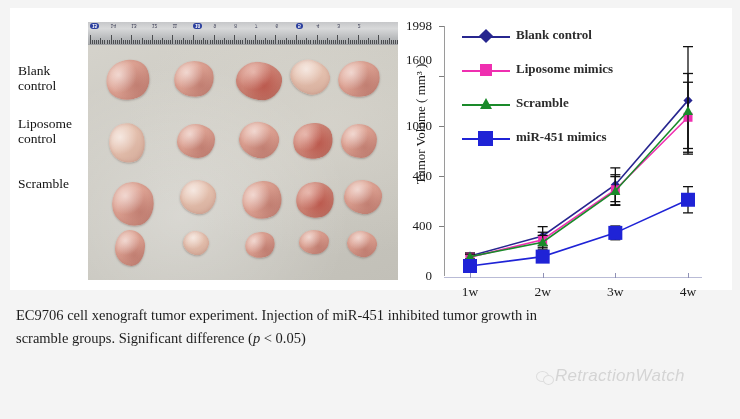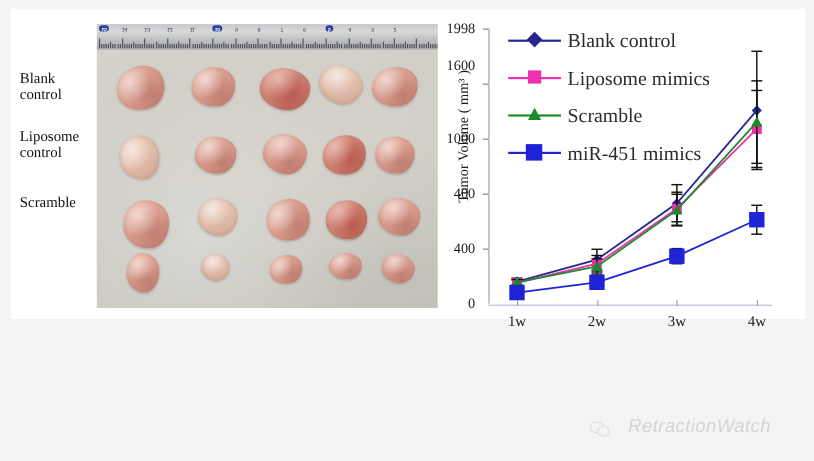--- a/index.html
+++ b/index.html
@@ -118,40 +118,40 @@
   .xtick-label{
     position:absolute;bottom:-22px;width:40px;margin-left:-20px;text-align:center;
     font-family:"Liberation Serif", serif;font-size:13.5px;color:#1a1a1a;
   }
   svg.series{position:absolute;left:0;top:0;overflow:visible;}
 
   .legend{position:absolute;left:18px;top:2px;}
   .legend-row{position:relative;height:34px;}
   .legend-text{
     position:absolute;left:54px;top:-1px;white-space:nowrap;
-    font-family:"Liberation Serif", serif;font-size:18px;color:#2c2c2c;
+    font-family:"Liberation Serif", serif;font-size:13px;color:#2c2c2c;font-weight:bold;
   }
   .legend-line{position:absolute;left:0;top:8px;width:48px;height:2px;}
   .legend-mark{position:absolute;left:16px;top:1px;width:15px;height:15px;}
 
   
   .caption{
     position:absolute;left:16px;top:304px;width:700px;
     font-family:"Liberation Serif", serif;color:#1d1d1d;
   }
   .fig-no{
     font-family:"Liberation Sans", sans-serif;
     font-size:12.5px;color:#3a3a3a;margin-bottom:6px;
   }
   .cap-line{font-size:14.5px;line-height:23px;color:#1d1d1d;}
   .cap-line i{font-style:italic;}
 
   .watermark{
-    position:absolute;left:536px;top:378px;
-    display:flex;align-items:flex-end;gap:16px;
+    position:absolute;left:536px;top:366px;
+    display:flex;align-items:flex-end;gap:0;
     color:#d3d3d3;
     font-family:"Liberation Sans", sans-serif;
     font-size:17px;font-style:italic;letter-spacing:.3px;
     opacity:.95;
   }
   .wm-icon{width:19px;height:16px;position:relative;display:inline-block;}
   .wm-icon:before,.wm-icon:after{
     content:"";position:absolute;border:1.5px solid #dcdcdc;border-radius:50%;
   }
   .wm-icon:before{left:0;top:1px;width:11px;height:9px;}
@@ -525,20 +525,22 @@
           <div class="xtick" style="left: 171.333px;"></div>
           <div class="xtick-label" style="left: 171.333px;">3w</div>
           <div class="xtick" style="left: 244px;"></div>
           <div class="xtick-label" style="left: 244px;">4w</div>
         </div>
     </div>
 
   </div>
 
   <div class="caption">
+    <div class="cap-line">EC9706 cell xenograft tumor experiment. Injection of miR-451 inhibited tumor growth in</div>
+    <div class="cap-line"><span>scramble groups. Significant difference (</span><i>p</i><span> &lt; 0.05)</span></div>
   </div>
 
   <div class="watermark">
     <span class="wm-icon"></span>
     <span>RetractionWatch</span>
   </div>
 
 </div>
 
 </body></html>

